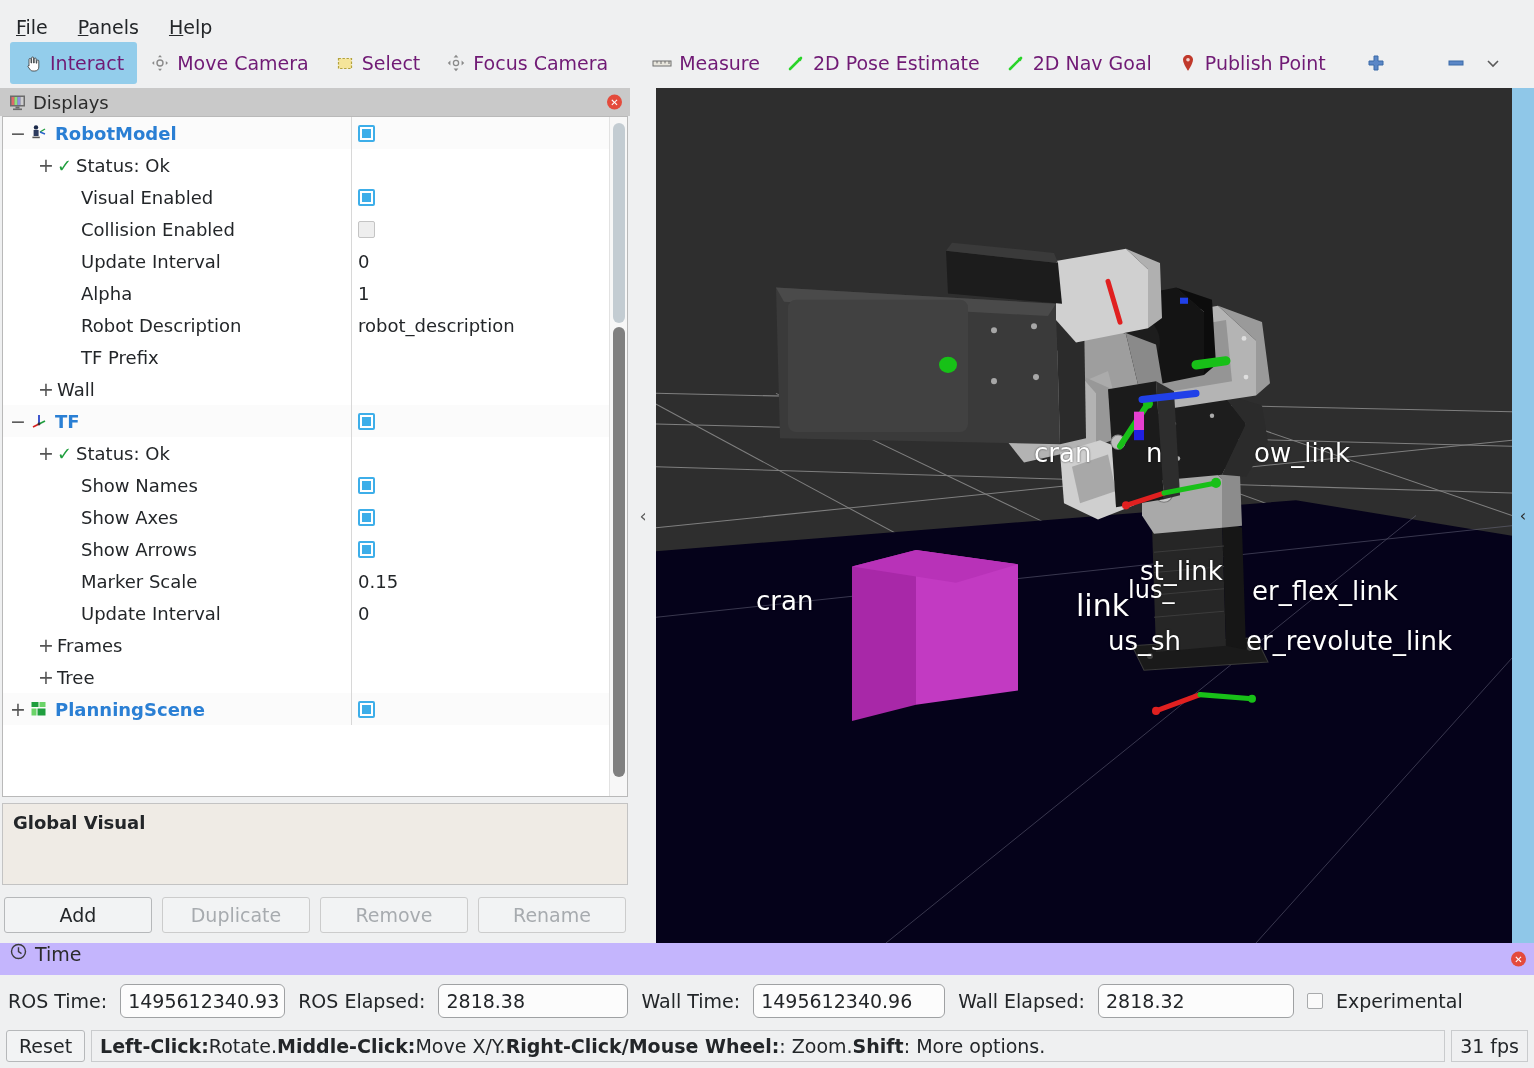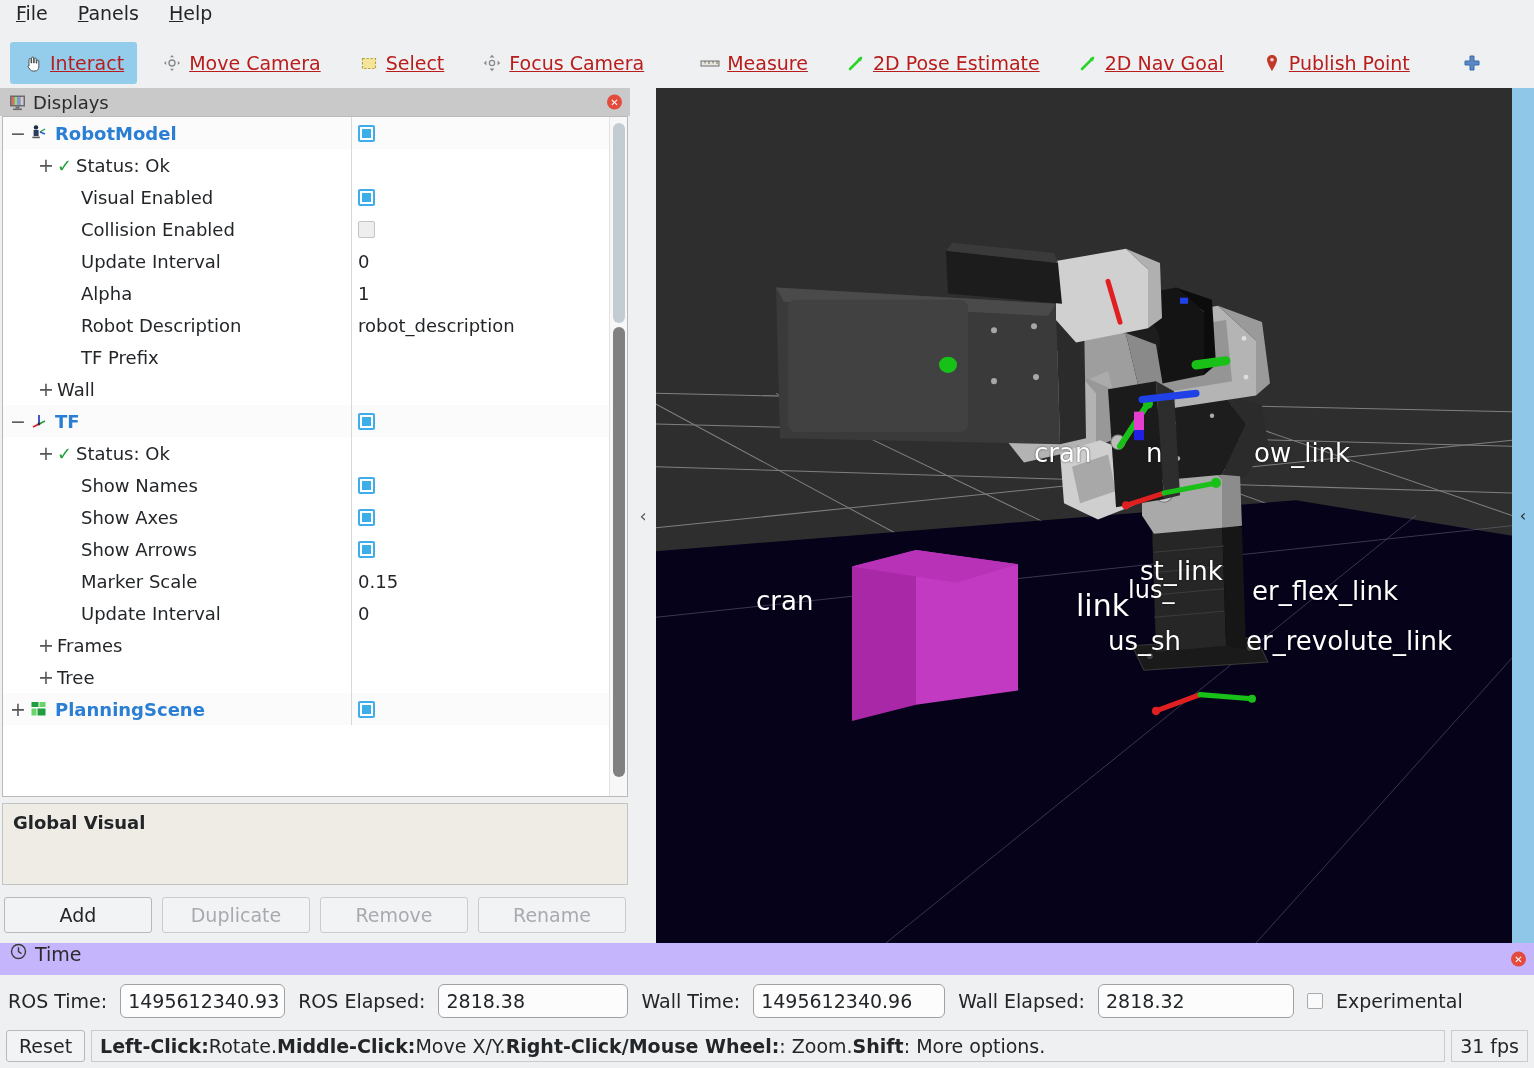--- a/index.html
+++ b/index.html
@@ -9,41 +9,40 @@
     font-family:"DejaVu Sans", sans-serif;
     font-size:16px;
     background:#eff0f1;
     color:#232629;
     overflow:hidden;
     position:relative;
   }
 
   
   #menubar {
-    height:40px; display:flex; align-items:flex-start;
+    height:40px; display:flex; align-items:flex-end;
     padding-left:12px; gap:22px;
     background:#eff0f1;
   }
   .menu-item {
     font-size:19px; color:#232629; padding:2px 4px; cursor:default;
   }
   .menu-item u { text-decoration:underline; }
 
   
   #toolbar {
     height:48px; display:flex; align-items:stretch;
     background:#eff0f1; padding-left:10px;
     position:relative;
   }
   .tool {
     display:flex; align-items:center; gap:7px;
-    padding:0 13px; font-size:19px; color:#b91c1c;
+    padding:0 13px; font-size:19px; color:#701a75;
     cursor:default; white-space:nowrap; border-radius:3px;
-    margin:2px 12px 4px 0;
-    text-decoration:underline;
+    margin:2px 0 4px 0;
   }
   .tool.active { background:#93cdeb; }
   .tool .ticon { display:inline-flex; align-items:center; justify-content:center;
                  width:20px; height:20px; flex:0 0 20px; }
 
   
   #main {
     position:absolute; top:88px; left:0; right:0; bottom:125px;
     display:flex;
   }

